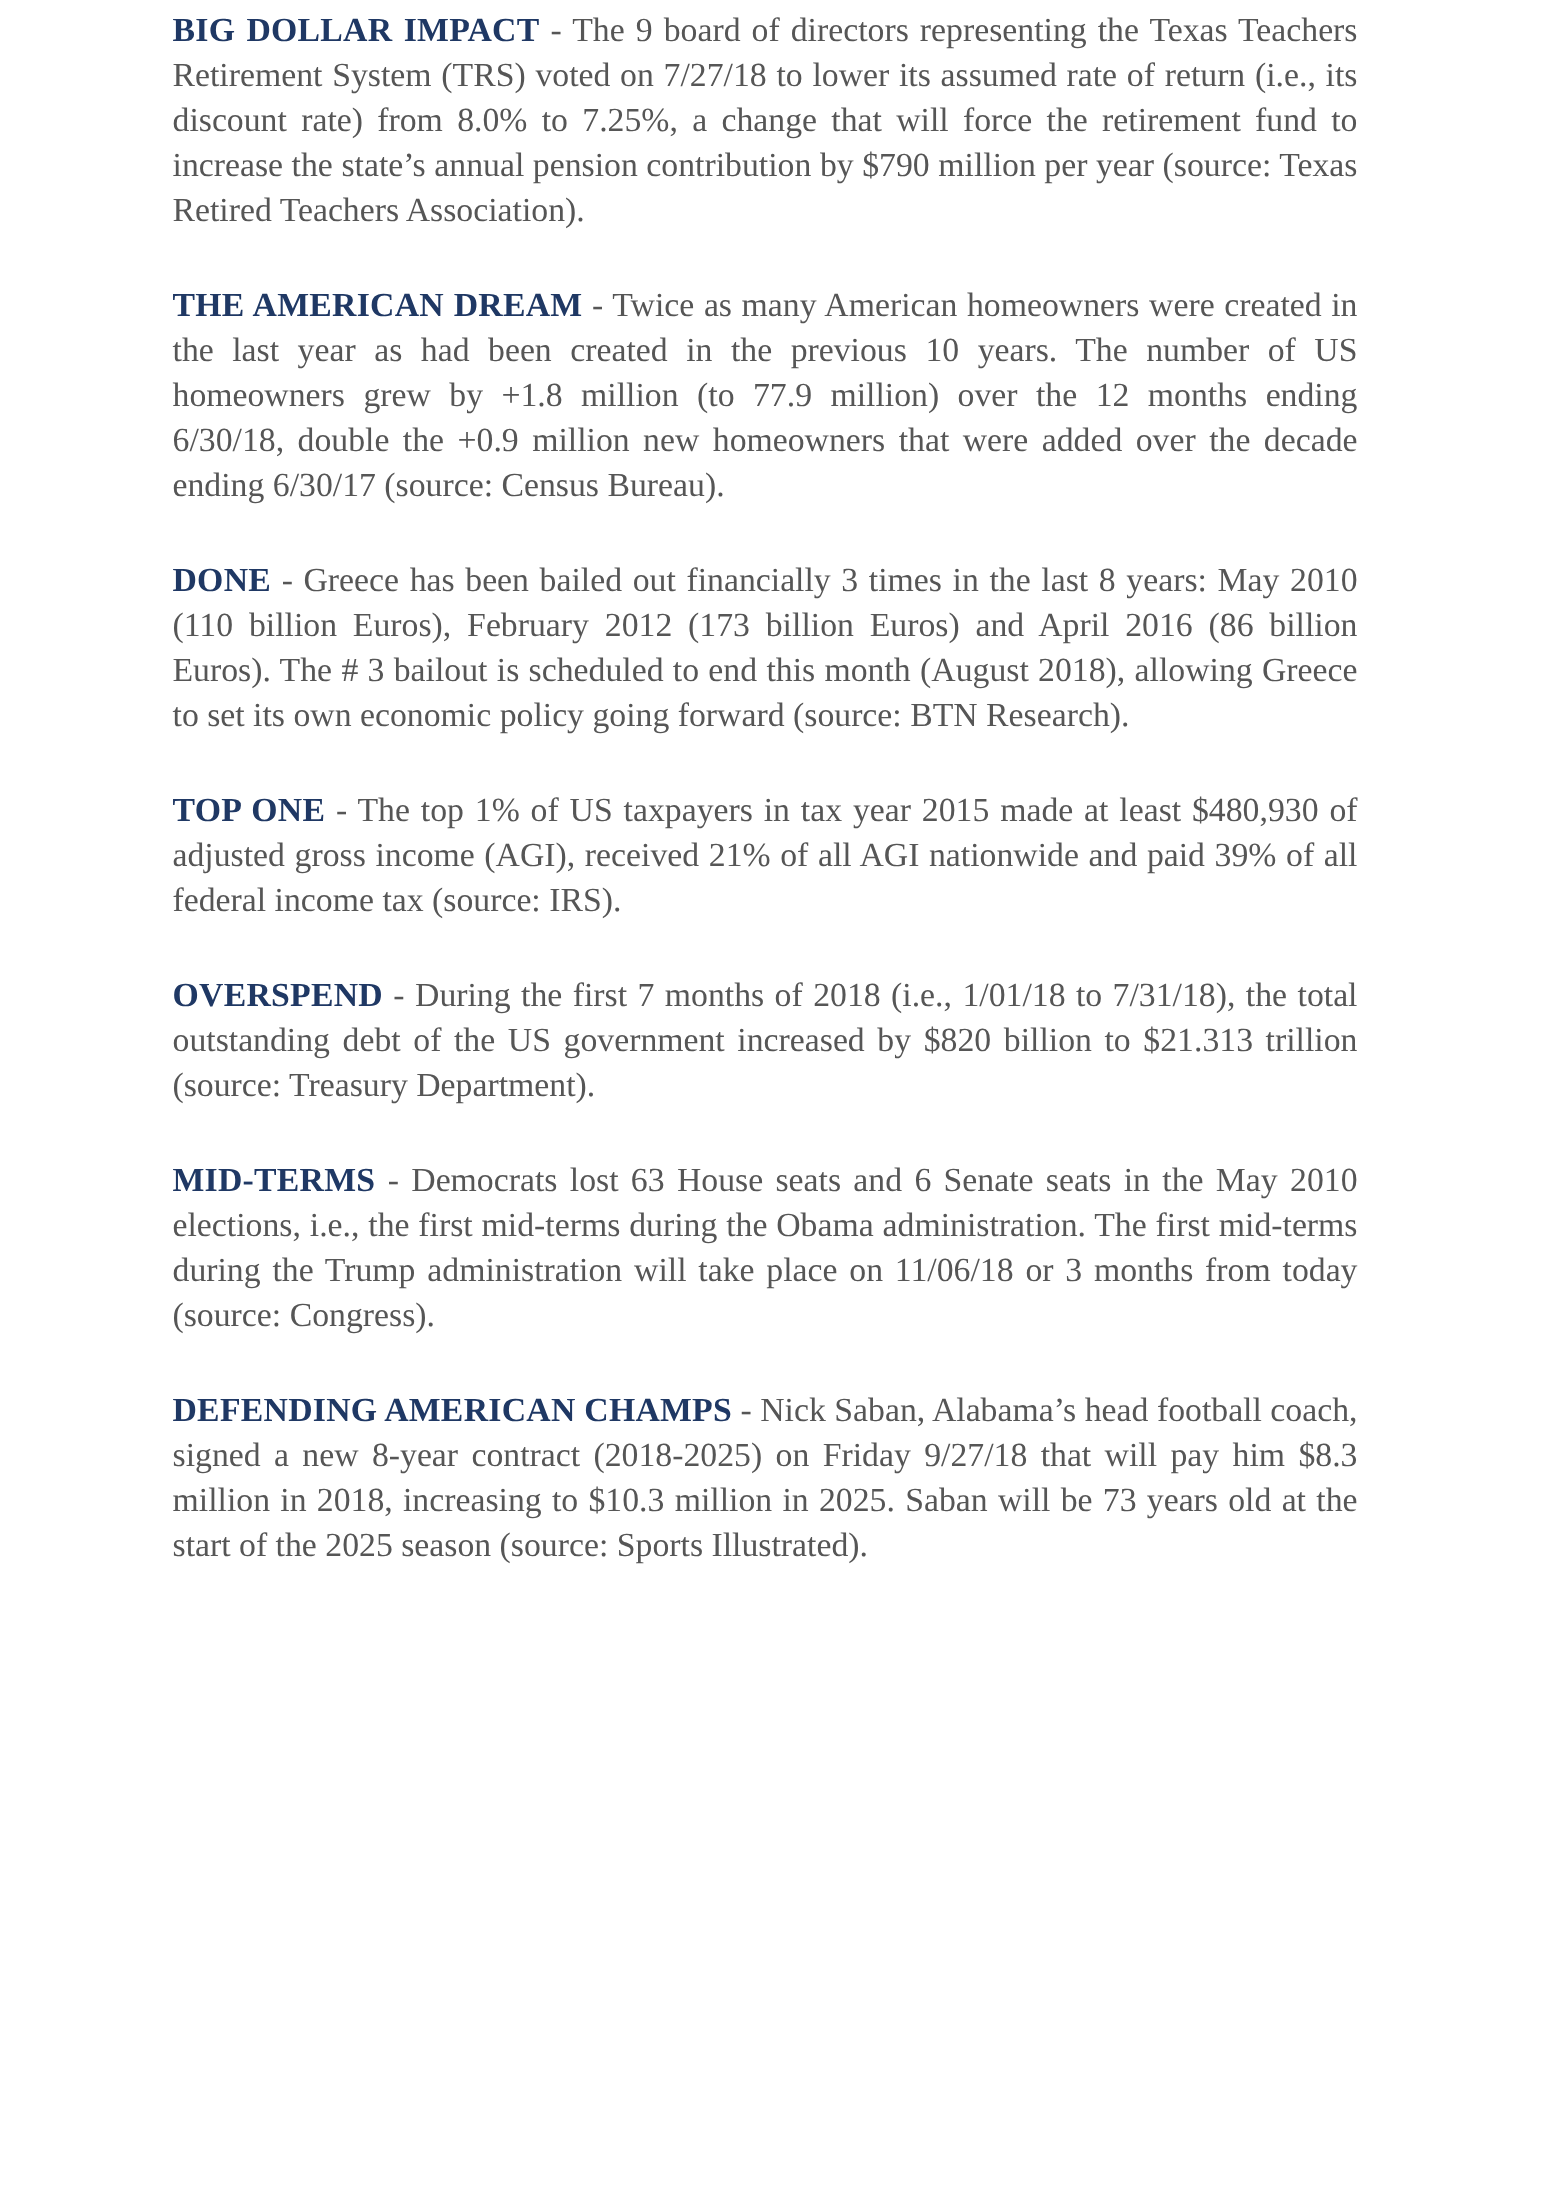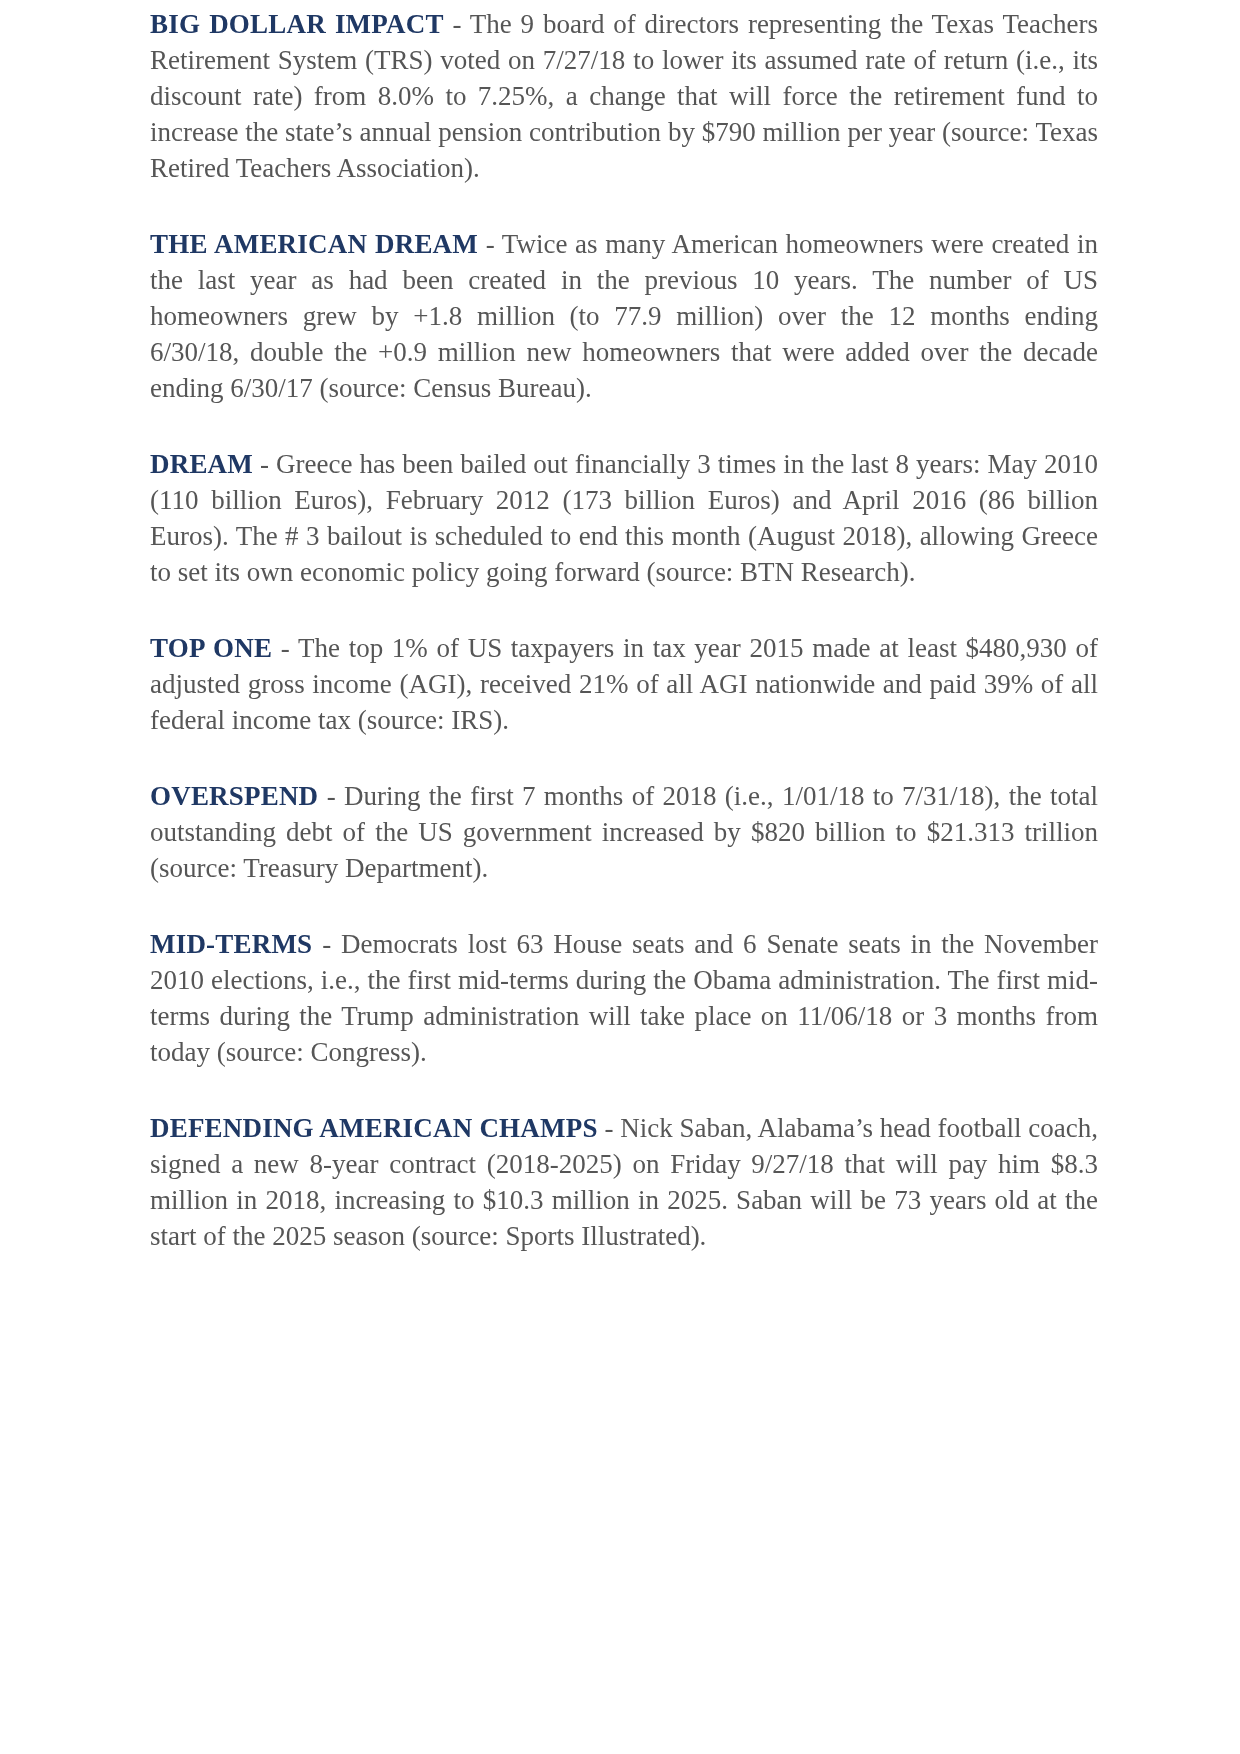--- a/index.html
+++ b/index.html
@@ -9,21 +9,21 @@
   }
   .page {
     position: relative;
     width: 1240px;
     height: 1754px;
     background: #ffffff;
     overflow: hidden;
   }
   .content {
     position: absolute;
-    left: 150px;
+    left: 138px;
     top: 6px;
     width: 948px;
   }
   p.item {
     font-family: "Liberation Serif", "DejaVu Serif", serif;
     font-size: 27px;
     line-height: 36px;
     color: var(--body-color, #565656);
     text-align: justify;
     margin: 0 0 40px 0;
@@ -39,24 +39,24 @@
 <body style="background: rgb(255, 255, 255);">
 
 <div class="page">
   <div class="content">
 
     <p class="item"><span class="hl">BIG DOLLAR IMPACT</span> <span>- The 9 board of directors representing the Texas Teachers Retirement System (TRS) voted on 7/27/18 to lower its assumed rate of return (i.e., its discount rate) from 8.0% to 7.25%, a change that will force the retirement fund to increase the state’s annual pension contribution by $790 million per year (source: Texas Retired Teachers Association).</span></p>
 
 
     <p class="item"><span class="hl">THE AMERICAN DREAM</span> <span>- Twice as many American homeowners were created in the last year as had been created in the previous 10 years.  The number of US homeowners grew by +1.8 million (to 77.9 million) over the 12 months ending 6/30/18, double the +0.9 million new homeowners that were added over the decade ending 6/30/17 (source: Census Bureau).</span></p>
 
-    <p class="item"><span class="hl">DREAM</span> <span>- Greece has been bailed out financially 3 times in the last 8 years: May 2010 (110 billion Euros), February 2012 (173 billion Euros) and April 2016 (86 billion Euros).  The # 3 bailout is scheduled to end this month (August 2018), allowing Greece to set its own economic policy going forward (source: BTN Research).</span></p>
+    <p class="item"><span class="hl">DONE</span> <span>- Greece has been bailed out financially 3 times in the last 8 years: May 2010 (110 billion Euros), February 2012 (173 billion Euros) and April 2016 (86 billion Euros).  The # 3 bailout is scheduled to end this month (August 2018), allowing Greece to set its own economic policy going forward (source: BTN Research).</span></p>
 
     <p class="item"><span class="hl">TOP ONE</span> <span>- The top 1% of US taxpayers in tax year 2015 made at least $480,930 of adjusted gross income (AGI), received 21% of all AGI nationwide and paid 39% of all federal income tax (source: IRS).</span></p>
 
     <p class="item"><span class="hl">OVERSPEND</span> <span>- During the first 7 months of 2018 (i.e., 1/01/18 to 7/31/18), the total outstanding debt of the US government increased by $820 billion to $21.313 trillion (source: Treasury Department).</span></p>
 
-    <p class="item"><span class="hl">MID-TERMS</span> <span>- Democrats lost 63 House seats and 6 Senate seats in the November 2010 elections, i.e., the first mid-terms during the Obama administration.  The first mid-terms during the Trump administration will take place on 11/06/18 or 3 months from today (source: Congress).</span></p>
+    <p class="item"><span class="hl">MID-TERMS</span> <span>- Democrats lost 63 House seats and 6 Senate seats in the May 2010 elections, i.e., the first mid-terms during the Obama administration.  The first mid-terms during the Trump administration will take place on 11/06/18 or 3 months from today (source: Congress).</span></p>
 
     <p class="item"><span class="hl">DEFENDING AMERICAN CHAMPS</span> <span>- Nick Saban, Alabama’s head football coach, signed a new 8-year contract (2018-2025) on Friday 9/27/18 that will pay him $8.3 million in 2018, increasing to $10.3 million in 2025.  Saban will be 73 years old at the start of the 2025 season (source: Sports Illustrated).</span></p>
 
   </div>
 </div>
 
 </body></html>

